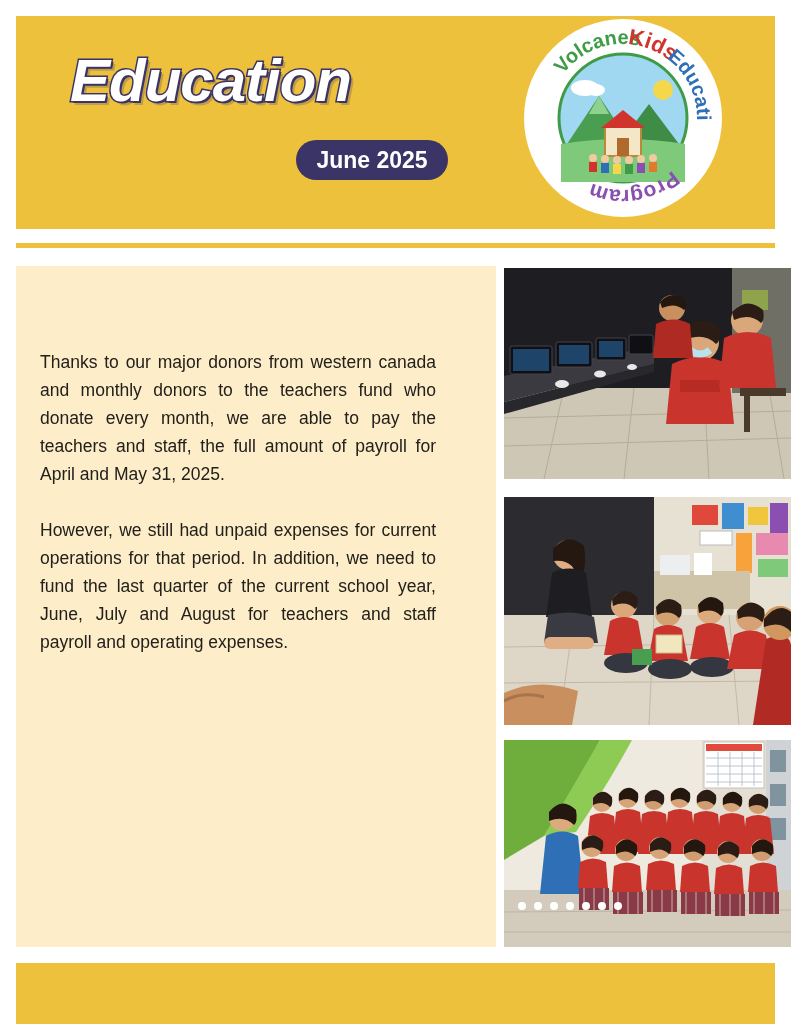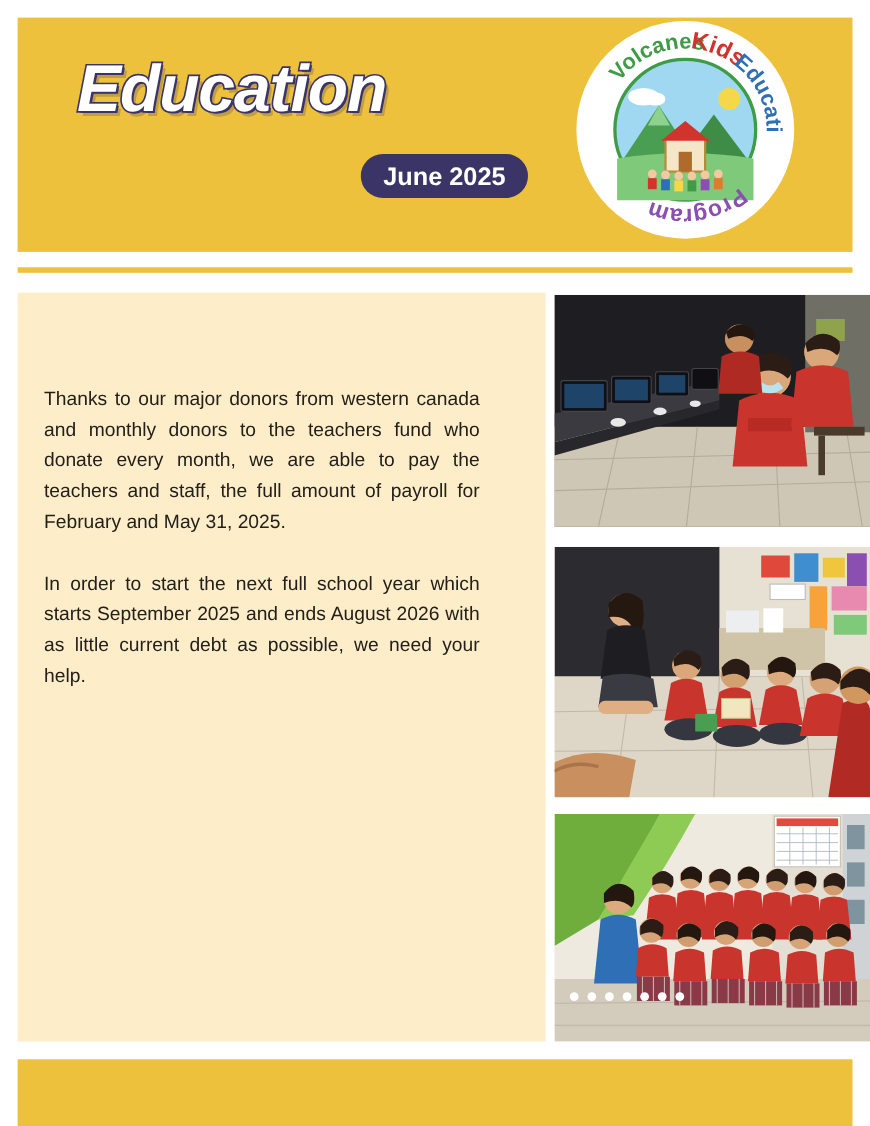--- a/index.html
+++ b/index.html
@@ -35,21 +35,21 @@
     letter-spacing: -1px;
     -webkit-text-stroke: 3px #3a3566;
     paint-order: stroke fill;
     text-shadow:
       2px 2px 0 #3a3566,
       4px 4px 0 rgba(58,53,102,0.25);
     line-height: 1.1;
   }
   .date-pill {
     position: absolute;
-    left: 328px;
+    left: 296px;
     top: 140px;
     width: 152px;
     height: 40px;
     border-radius: 20px;
     background: #3a3566;
     color: #ffffff;
     font-size: 23px;
     font-weight: bold;
     display: flex;
     align-items: center;
@@ -194,22 +194,22 @@
       <textPath href="#arcBottom" startOffset="26%" fill="#8a4fb0">Program</textPath>
     </text>
   </svg>
 </div>
 
 <div class="gold-rule"></div>
 
 <div class="body-panel"></div>
 
 <div class="body-text">
-  <p>Thanks to our major donors from western canada and monthly donors to the teachers fund who donate every month, we are able to pay the teachers and staff, the full amount of payroll for February and May 31, 2025.</p>
-  <p>In order to start the next full school year which starts September 2025 and ends August 2026 with as little current debt as possible, we need your help.</p>
+  <p>Thanks to our major donors from western canada and monthly donors to the teachers fund who donate every month, we are able to pay the teachers and staff, the full amount of payroll for April and May 31, 2025.</p>
+  <p>However, we still had unpaid expenses for current operations for that period. In addition, we need to fund the last quarter of the current school year, June, July and August for teachers and staff payroll and operating expenses.</p>
 </div>
 
 <div class="photo photo-1">
   <svg viewBox="0 0 287 211" preserveAspectRatio="none" aria-hidden="true">
     <rect width="287" height="211" fill="#2a2a30"></rect>
 
     <rect x="0" y="0" width="287" height="120" fill="#1d1d22"></rect>
 
     <rect x="0" y="120" width="287" height="91" fill="#cfc7b6"></rect>
     <g stroke="#b5ab98" stroke-width="1">

